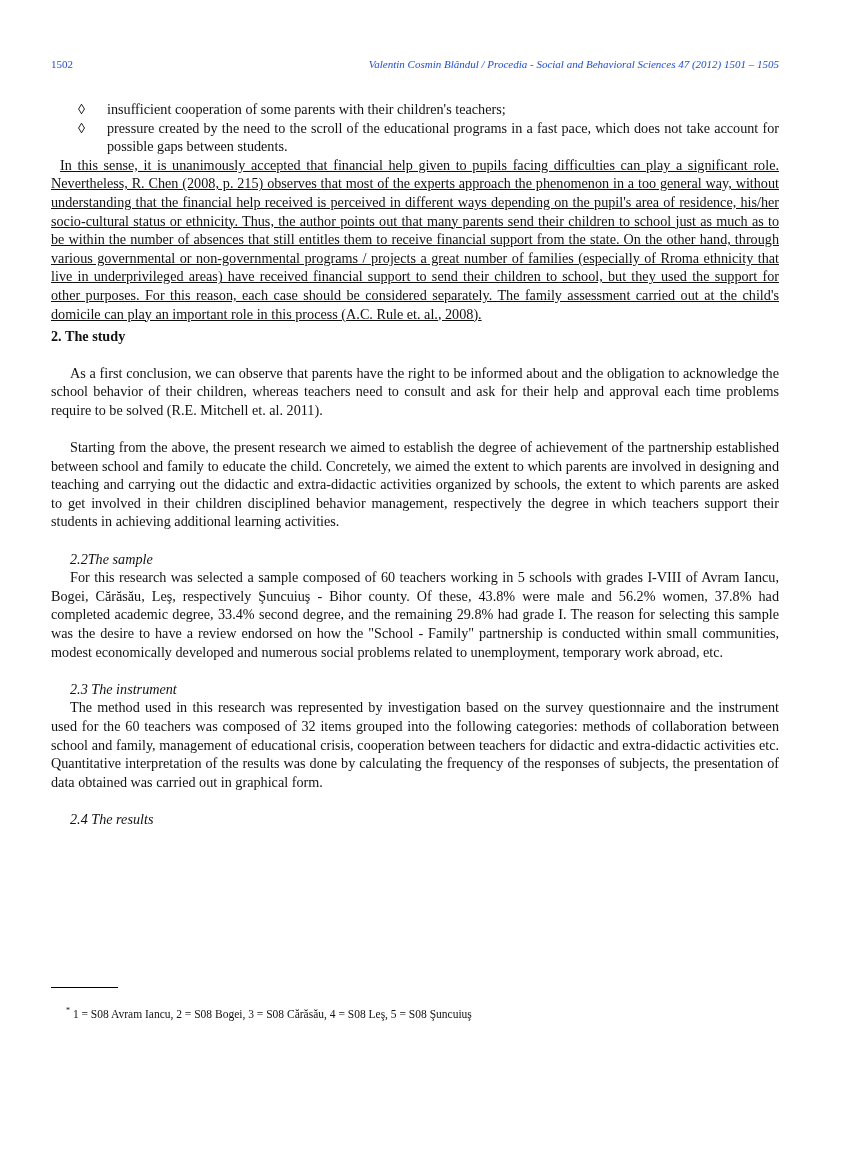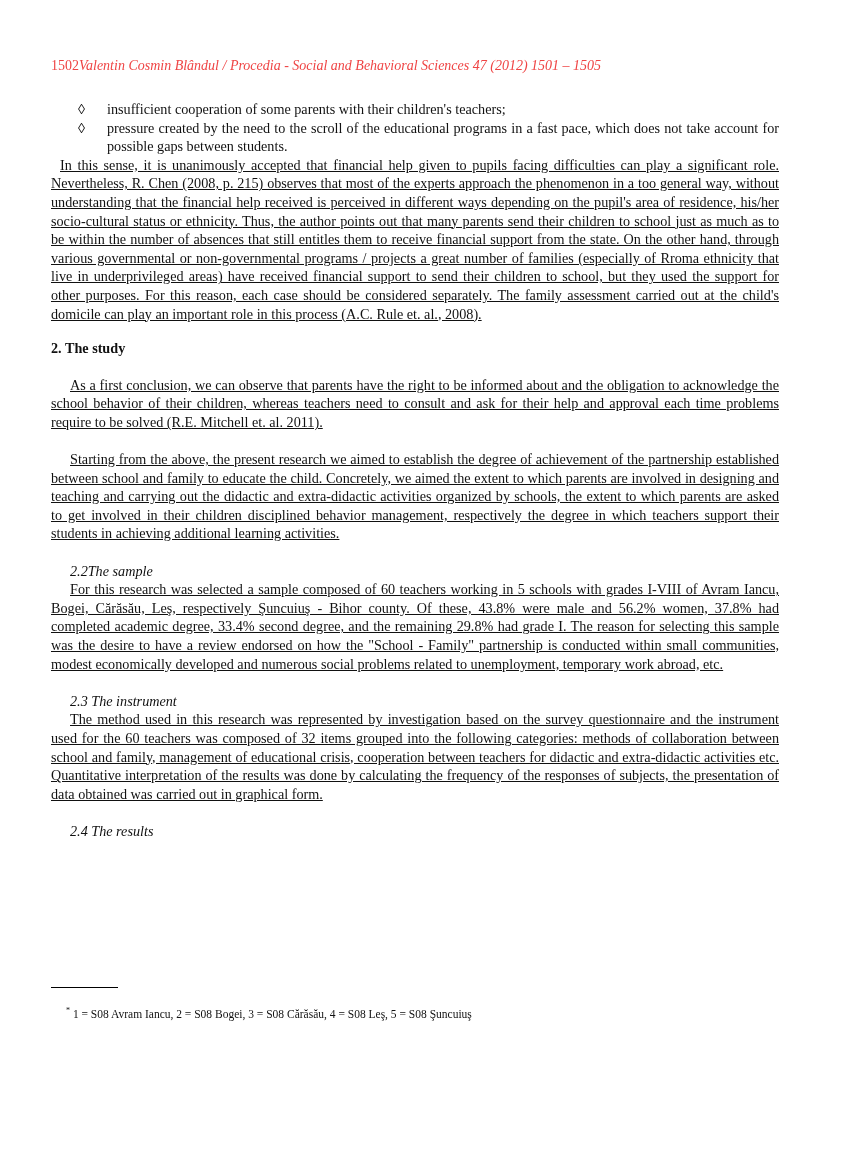--- a/index.html
+++ b/index.html
@@ -1,29 +1,29 @@
 <!DOCTYPE html>
 <html><head>
 <meta charset="utf-8">
 <style>
   html, body { margin:0; padding:0; background:#ffffff; }
   body { width:846px; height:1155px; position:relative; overflow:hidden;
          font-family:"Liberation Serif", serif; color:#111; }
   .header { position:absolute; top:58px; left:51px; width:728px; height:16px;
-            font-size:14px; font-style:italic; color:#ef4444; }
+            font-size:11px; font-style:italic; color:#1d4ed8; }
   .header .pno { position:absolute; left:0; top:0; font-style:normal; }
-  .header .run { position:absolute; left:8px; right:0; top:0; text-align:left; padding-left:20px; }
+  .header .run { position:absolute; left:0; right:0; top:0; text-align:right; padding-left:20px; }
   .content { position:absolute; top:100px; left:51px; width:728px;
              font-size:14.2px; line-height:18.6px; }
   .bullet { position:relative; padding-left:56px; text-align:justify; }
   .bullet .mark { position:absolute; left:27px; top:0; }
   p { margin:0; text-align:justify; }
-  .indent { text-indent:19px;text-decoration:underline; }
+  .indent { text-indent:19px; }
   .indent-s { text-indent:9px;text-decoration:underline; }
-  .heading { font-weight:bold; margin-top:16px; margin-bottom:18px; }
+  .heading { font-weight:bold; margin-top:4px; margin-bottom:18px; }
   .sub { font-style:italic; padding-left:19px; }
   .gap { height:18.6px; }
   .fn-rule { position:absolute; top:987px; left:51px; width:67px; border-top:1px solid #000; }
   .footnote { position:absolute; top:1006px; left:66px; font-size:11.5px; }
   sup { font-size:8px; vertical-align:5px; }
 </style>
 </head>
 <body>
 
 <div class="header">

